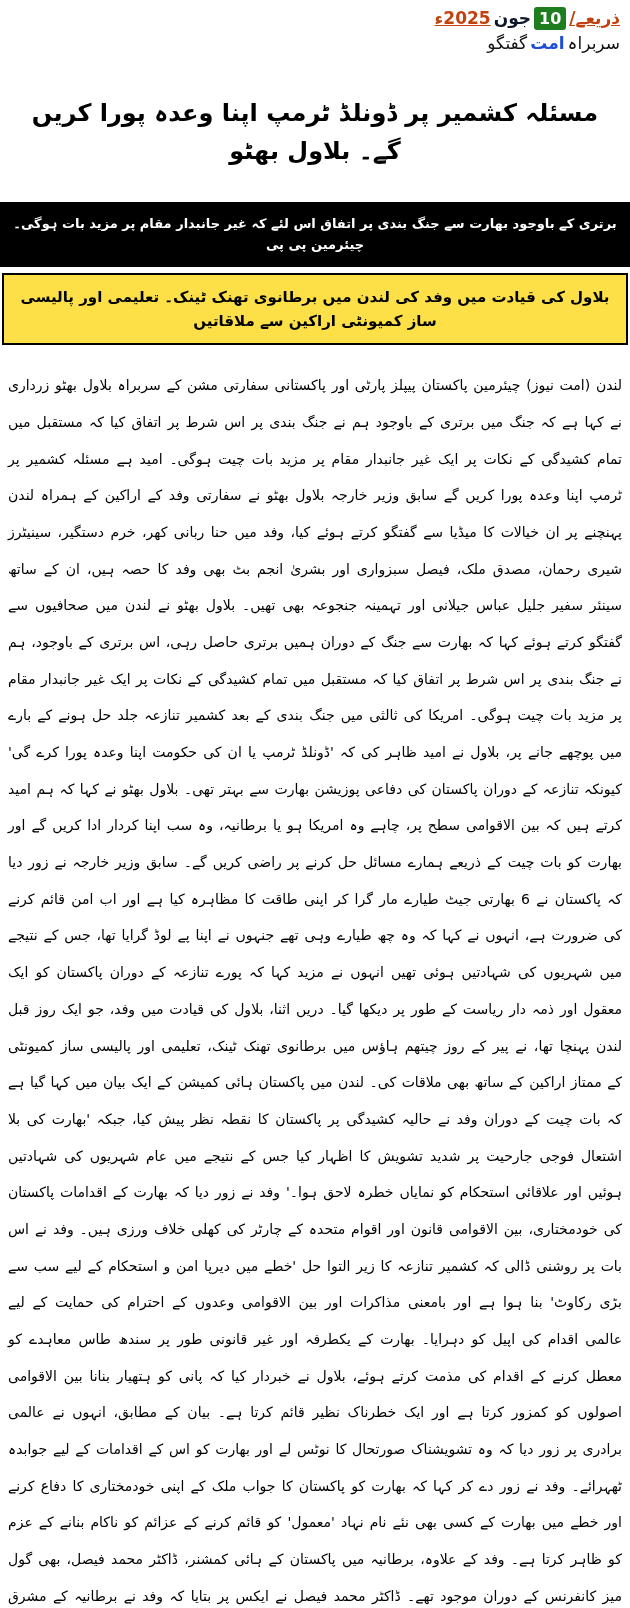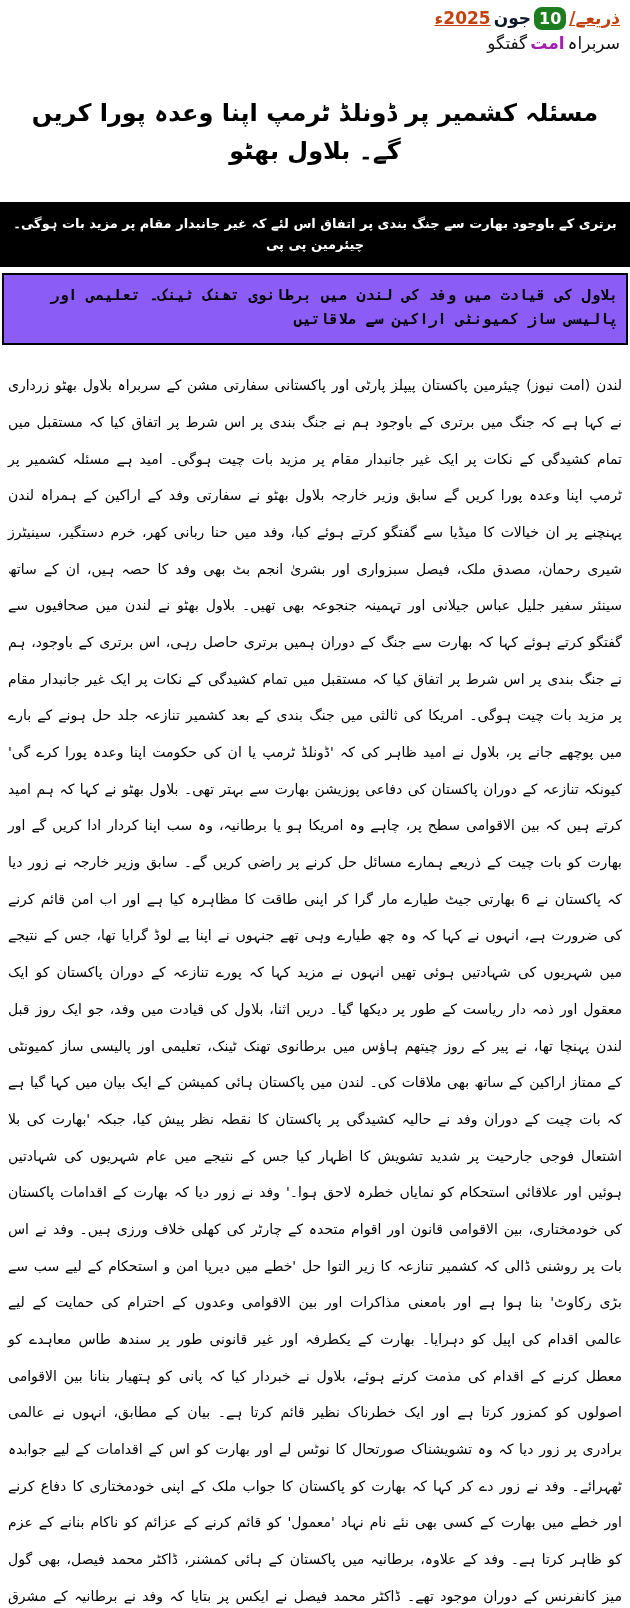--- a/index.html
+++ b/index.html
@@ -30,55 +30,54 @@
     gap: 3px;
     font-size: 17px;
     line-height: 1.45;
   }
   .weekday, .year { color: #c2410c; font-weight: bold; text-decoration: underline; }
   .day-badge {
     background: #1e7d1e;
     color: #ffffff;
     font-weight: bold;
     padding: 0 5px;
-    border-radius: 8px;
+    border-radius: 3px;
     font-size: 16px;
   }
   .month { color: #0f172a; font-weight: bold; }
   .paper-prefix, .paper-city { color: #111111; }
-  .paper-name { color: #a21caf; font-weight: bold; }
+  .paper-name { color: #1d4ed8; font-weight: bold; }
   
   .headline {
     font-size: 24px;
     font-weight: bold;
     text-align: center;
     padding: 22px 12px 16px 12px;
     line-height: 1.55;
   }
   
   .bar-dark {
     background: #000000;
     color: #ffffff;
     font-size: 13px;
     font-weight: bold;
     text-align: center;
     padding: 12px 10px;
     line-height: 1.6;
   }
   .bar-boxed {
-    background: #8b5cf6;
+    background: #fde047;
     color: #000000;
     border: 2px solid #000000;
     font-size: 15px;
     font-weight: bold;
-    text-align: right;
+    text-align: center;
     margin: 6px 2px 8px 2px;
     padding: 10px 8px;
     line-height: 1.6;
-    font-family: Liberation Mono, monospace;
   }
   
   .article-body {
     font-size: 14px;
     line-height: 2.62;
     text-align: justify;
     text-align-last: center;
     padding: 8px 8px 14px 8px;
     word-spacing: 1px;
   }

